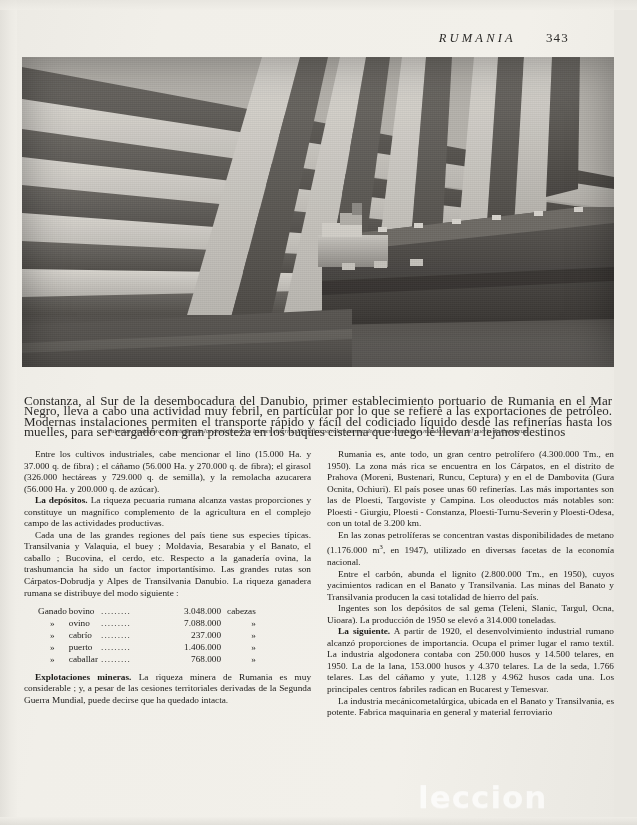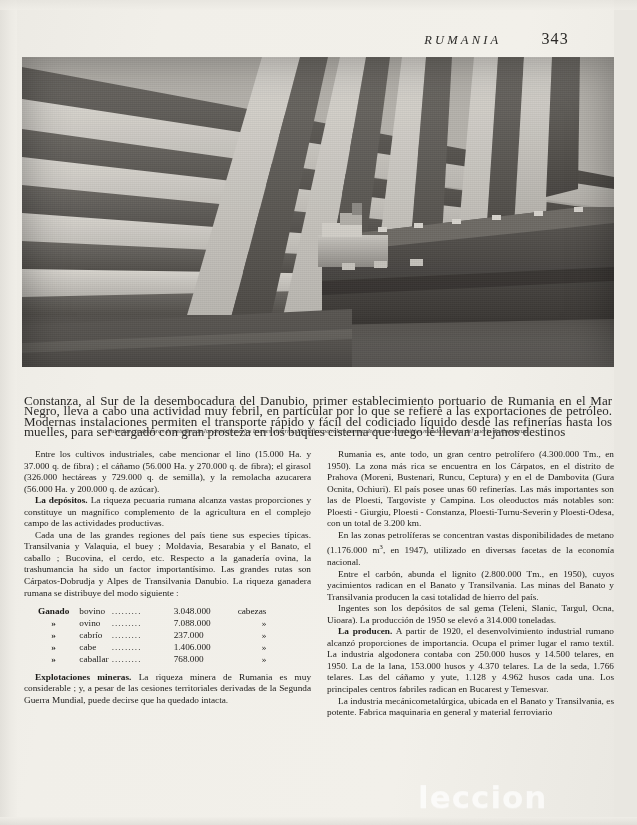--- a/index.html
+++ b/index.html
@@ -17,21 +17,21 @@
     background:linear-gradient(90deg,#e2e0da 0%,#eceae4 60%,#f0eee8 100%);}
   .edge-top{position:absolute;left:0;top:0;width:637px;height:10px;
     background:linear-gradient(180deg,#e4e2dc,#f0eee8);opacity:.7;}
   .edge-bottom{position:absolute;left:0;bottom:0;width:637px;height:8px;
     background:linear-gradient(0deg,#dedcd6,#f0eee8);opacity:.8;}
 
   
   .runhead{position:absolute;top:30px;right:45px;display:flex;align-items:baseline;gap:30px;
     color:#2b2a28;}
   .runhead .t{font-style:italic;font-size:12.5px;letter-spacing:3.2px;}
-  .runhead .p{font-size:16px;letter-spacing:1.2px;margin-left:10px;}
+  .runhead .p{font-size:13px;letter-spacing:1.2px;}
 
   
   .photo{position:absolute;left:22px;top:57px;width:592px;height:310px;
     background:#7b7873;overflow:hidden;filter:contrast(1.02) brightness(.99);}
   .photo .sky{position:absolute;inset:0;
     background:linear-gradient(175deg,#b9b6b0 0%,#a6a39d 40%,#96938d 100%);}
   .grain{position:absolute;inset:0;opacity:.30;
     background-image:
       repeating-linear-gradient(0deg,rgba(0,0,0,.10) 0 1px,rgba(255,255,255,.07) 1px 2px),
       repeating-linear-gradient(90deg,rgba(0,0,0,.05) 0 1px,rgba(255,255,255,.04) 1px 2px);}
@@ -52,24 +52,24 @@
   .col{width:287px;font-size:9.25px;line-height:11.55px;text-align:justify;
     color:#1c1b19;hyphens:none;}
   .col p{margin:0;text-indent:11px;}
   .lead{font-weight:bold;}
   .sup{font-size:6.6px;vertical-align:super;}
 
   
   .stock{margin:6px 0 6px 0;font-size:9.25px;line-height:12.1px;color:#1c1b19;}
   .stock table{border-collapse:collapse;margin-left:14px;}
   .stock td{padding:0;white-space:nowrap;}
-  .stock td.lab{font-weight:bold;padding-right:10px;}
+  .stock td.lab{font-weight:normal;padding-right:2px;}
   .stock td.spec{padding-right:3px;}
   .stock td.dots{width:62px;overflow:hidden;letter-spacing:1px;}
-  .stock td.num{padding-right:6px;min-width:58px;}
+  .stock td.num{text-align:right;padding-right:6px;min-width:58px;}
   .stock td.unit{text-align:right;}
 
   
   .wm{position:absolute;left:418px;top:779px;font-size:31px;letter-spacing:1px;
     font-family:"DejaVu Sans", sans-serif;font-weight:bold;
     color:rgba(255,255,255,.62);text-shadow:0 1px 0 rgba(255,255,255,.25);
     pointer-events:none;}
 </style>
 </head>
 <body>
@@ -204,21 +204,21 @@
             </tr>
             <tr>
               <td class="lab" style="text-align:center">»</td>
               <td class="spec">cabrío</td>
               <td class="dots">.........</td>
               <td class="num">237.000</td>
               <td class="unit" style="padding-left:14px">»</td>
             </tr>
             <tr>
               <td class="lab" style="text-align:center">»</td>
-              <td class="spec">cabe</td>
+              <td class="spec">puerto</td>
               <td class="dots">.........</td>
               <td class="num">1.406.000</td>
               <td class="unit" style="padding-left:14px">»</td>
             </tr>
             <tr>
               <td class="lab" style="text-align:center">»</td>
               <td class="spec">caballar</td>
               <td class="dots">.........</td>
               <td class="num">768.000</td>
               <td class="unit" style="padding-left:14px">»</td>
@@ -232,21 +232,21 @@
         <span>La riqueza minera de Rumania es muy considerable ; y, a pesar de las cesiones territoriales derivadas de la Segunda Guerra Mundial, puede decirse que ha quedado intacta.</span>
       </p>
     </div>
 
     <div class="col">
       <p>Rumania es, ante todo, un gran centro petrolífero (4.300.000 Tm., en 1950). La zona más rica se encuentra en los Cárpatos, en el distrito de Prahova (Moreni, Bustenari, Runcu, Ceptura) y en el de Dambovita (Gura Ocnita, Ochiuri). El país posee unas 60 refinerías. Las más importantes son las de Ploesti, Targoviste y Campina. Los oleoductos más notables son: Ploesti - Giurgiu, Ploesti - Constanza, Ploesti-Turnu-Severin y Ploesti-Odesa, con un total de 3.200 km.</p>
       <p><span>En las zonas petrolíferas se concentran vastas disponibilidades de metano (1.176.000 m</span><span class="sup">3</span><span>, en 1947), utilizado en diversas facetas de la economía nacional.</span></p>
       <p>Entre el carbón, abunda el lignito (2.800.000 Tm., en 1950), cuyos yacimientos radican en el Banato y Transilvania. Las minas del Banato y Transilvania producen la casi totalidad de hierro del país.</p>
       <p>Ingentes son los depósitos de sal gema (Teleni, Slanic, Targul, Ocna, Uioara). La producción de 1950 se elevó a 314.000 toneladas.</p>
       <p>
-        <span class="lead">La producen.</span>
+        <span class="lead">La siguiente.</span>
         <span>A partir de 1920, el desenvolvimiento industrial rumano alcanzó proporciones de importancia. Ocupa el primer lugar el ramo textil. La industria algodonera contaba con 250.000 husos y 14.500 telares, en 1950. La de la lana, 153.000 husos y 4.370 telares. La de la seda, 1.766 telares. Las del cáñamo y yute, 1.128 y 4.962 husos cada una. Los principales centros fabriles radican en Bucarest y Temesvar.</span>
       </p>
       <p>La industria mecánicometalúrgica, ubicada en el Banato y Transilvania, es potente. Fabrica maquinaria en general y material ferroviario</p>
     </div>
   </div>
 
   <div class="wm">leccion</div>
 </div>
 
 </body></html>

